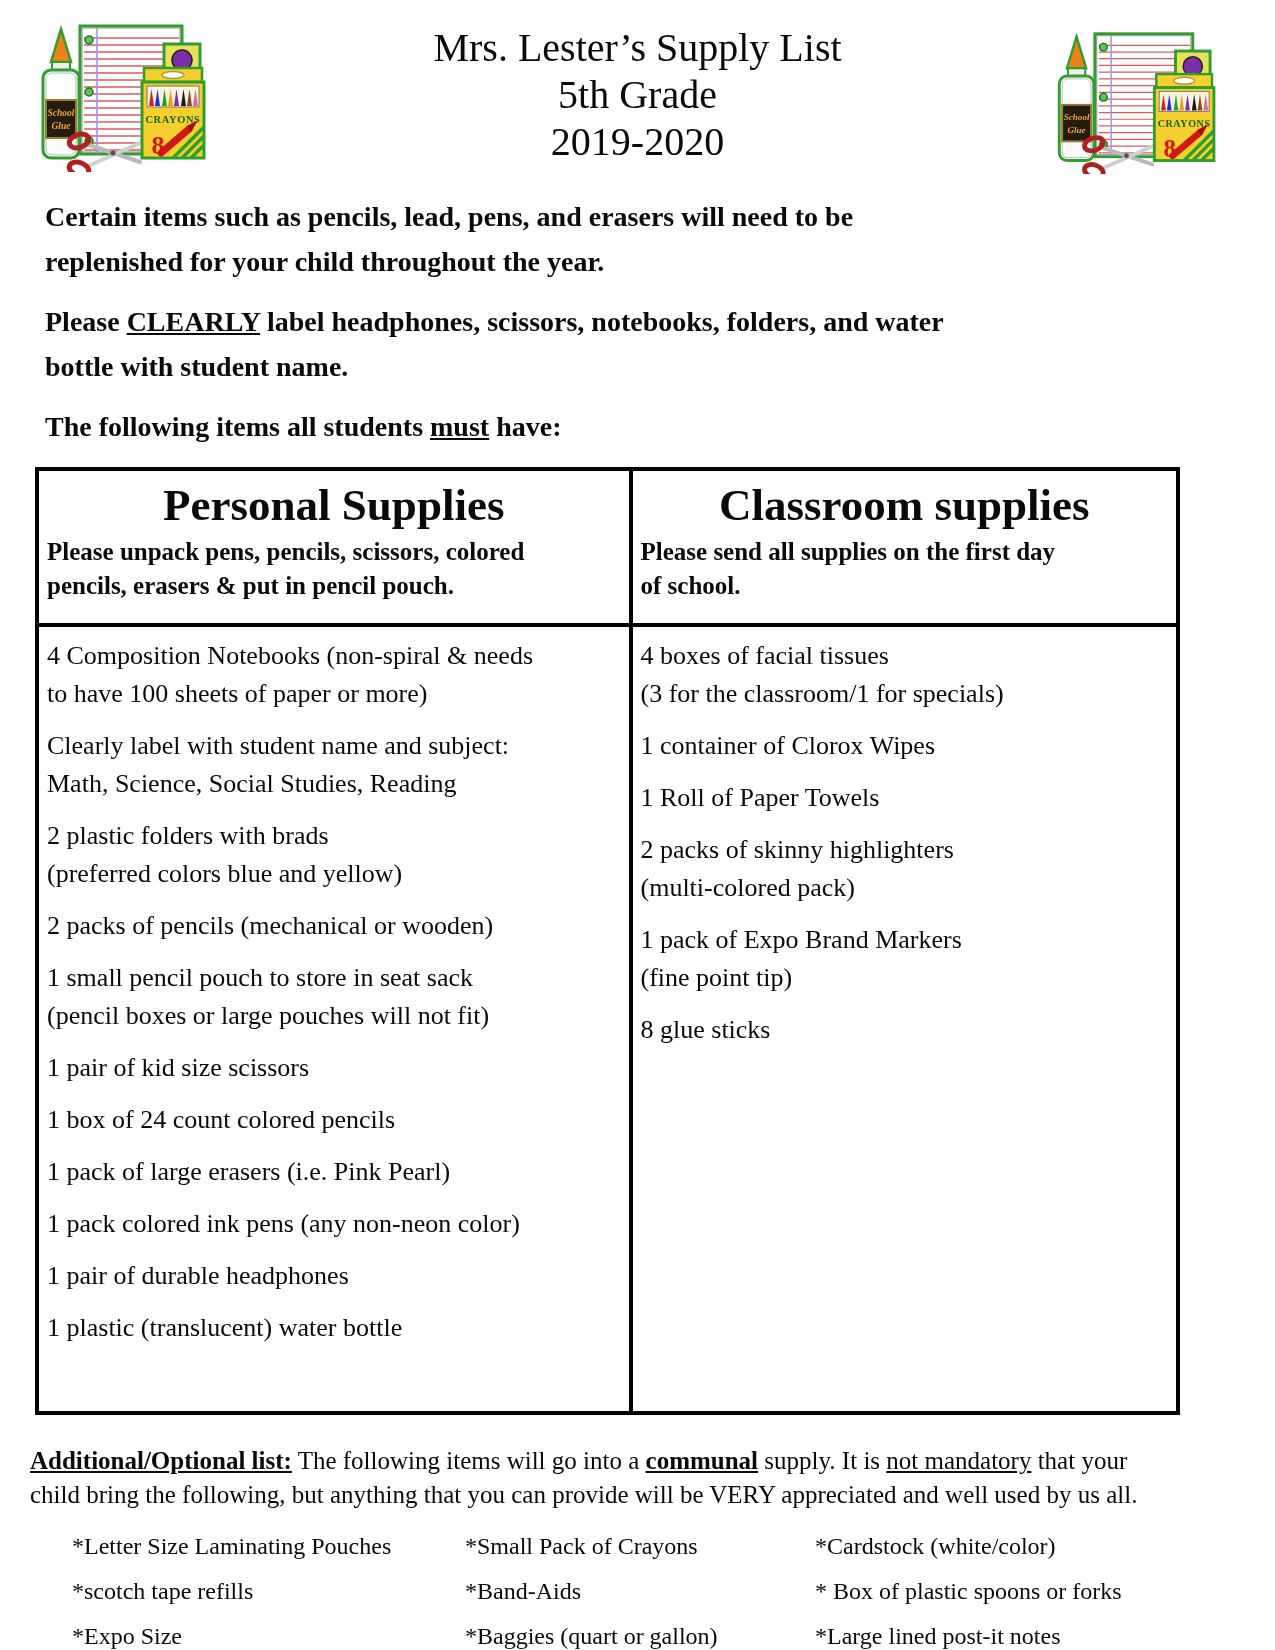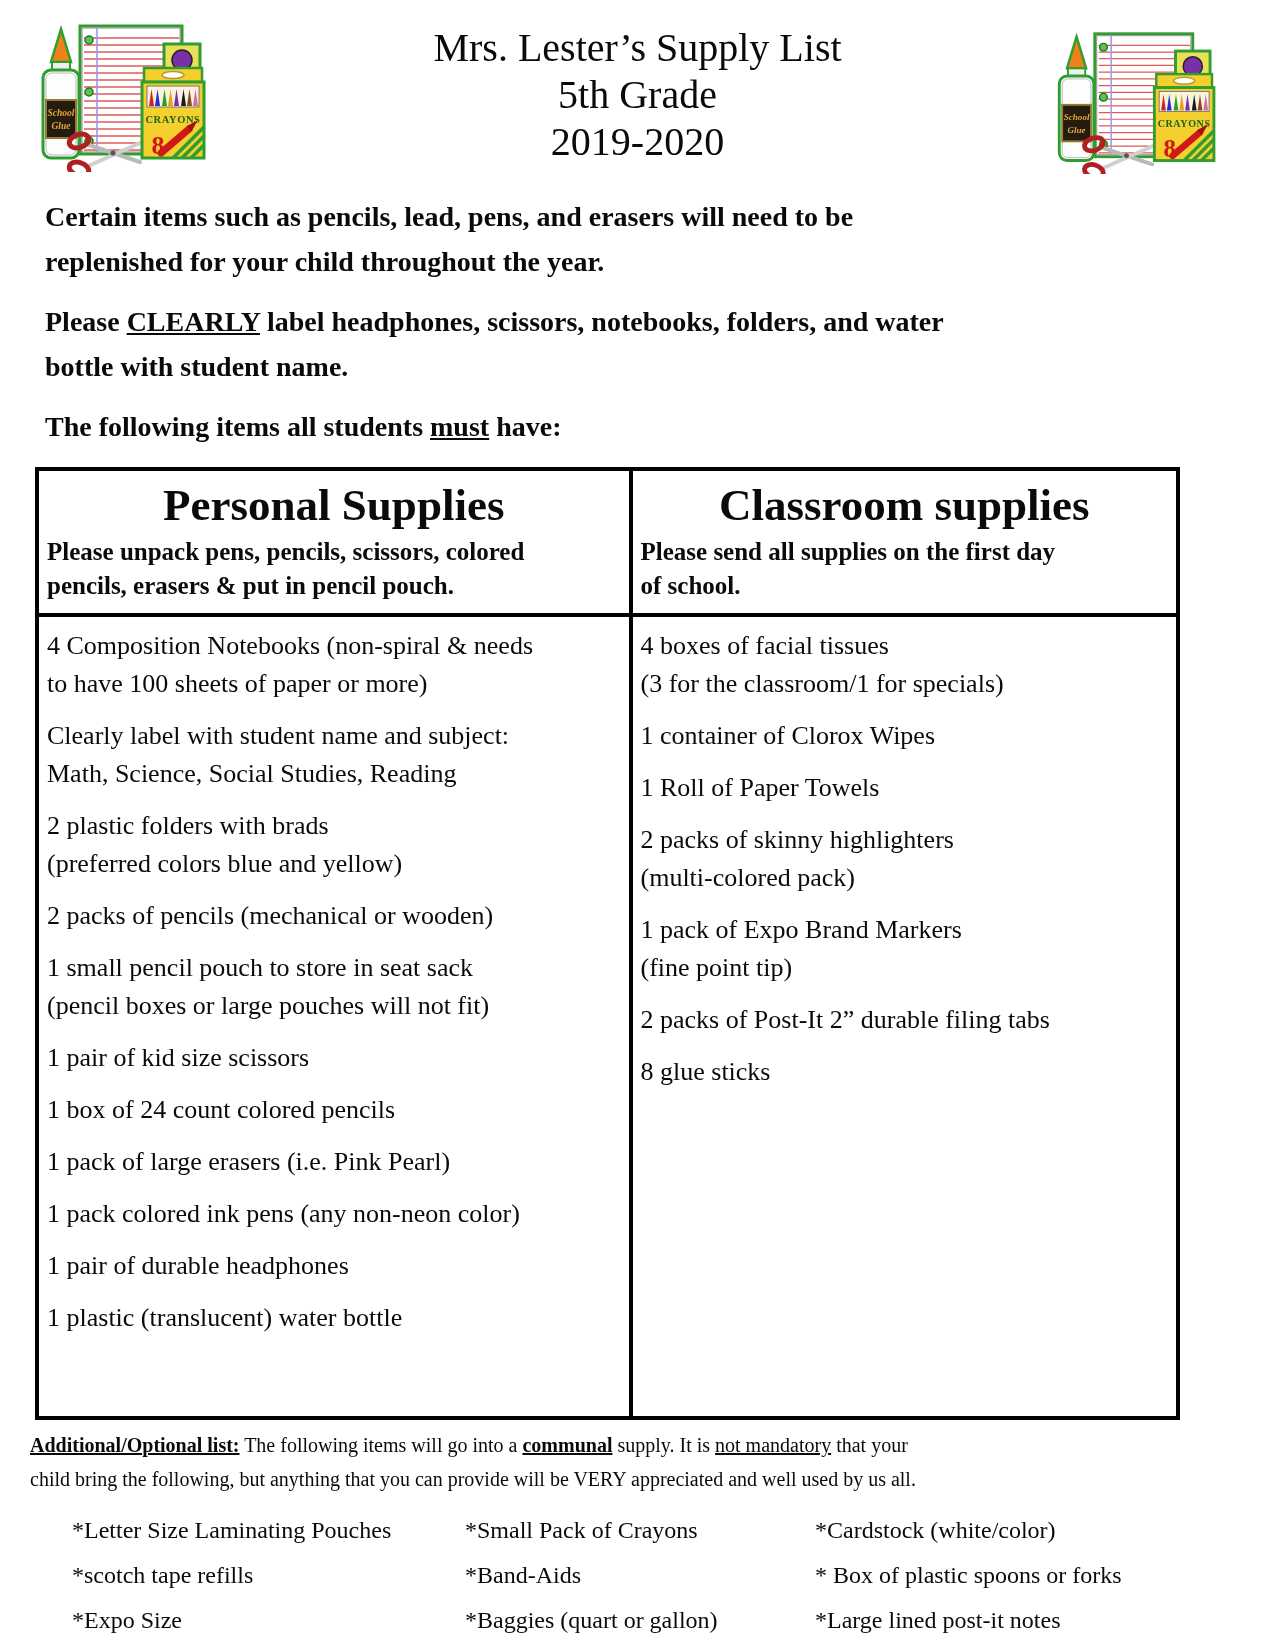--- a/index.html
+++ b/index.html
@@ -23,27 +23,27 @@
   .intro p.last { margin-bottom: 18px; }
   .ul { text-decoration: underline; }
   
   .supply-table {
     margin: 8px 95px 0 35px;
     border: 4px solid #000;
     display: grid;
     grid-template-columns: 52.2% 47.8%;
   }
   .cell-left { border-right: 4px solid #000; }
-  .cell-header { border-bottom: 4px solid #000; padding: 6px 8px 10px 8px; }
+  .cell-header { border-bottom: 4px solid #000; padding: 6px 8px 20px 8px; }
   .col-title { font-weight: bold; font-size: 45px; line-height: 56px; text-align: center; margin-bottom: 2px; }
   .col-caption { font-weight: bold; font-size: 25px; line-height: 34px; white-space: pre-line; }
-  .cell-body { padding: 10px 6px 65px 8px; font-size: 26px; }
+  .cell-body { padding: 10px 6px 50px 8px; font-size: 26px; }
   .cell-body p { line-height: 38px; margin-bottom: 14px; white-space: pre-line; }
   
-  .optional-para { margin: 8px 30px 0 30px; font-size: 20px; line-height: 34px; white-space: pre-line; }
+  .optional-para { margin: 29px 30px 0 30px; font-size: 25px; line-height: 34px; white-space: pre-line; }
   .bold-ul { font-weight: bold; text-decoration: underline; }
   .opt-grid {
     display: grid;
     grid-template-columns: 393px 350px 1fr;
     padding-left: 72px;
     margin-top: 18px;
     font-size: 24px;
   }
   .opt-grid p { line-height: 33px; margin-bottom: 12px; }
   .defs-holder { position: absolute; width: 0; height: 0; overflow: hidden; }
@@ -158,21 +158,20 @@
   </div>
   <div class="cell-body">
     <p>4 boxes of facial tissues
 (3 for the classroom/1 for specials)</p>
     <p>1 container of Clorox Wipes</p>
     <p>1 Roll of Paper Towels</p>
     <p>2 packs of skinny highlighters
 (multi-colored pack)</p>
     <p>1 pack of Expo Brand Markers
 (fine point tip)</p>
-    <p>2 packs of Post-It 2” durable filing tabs</p>
     <p>8 glue sticks</p>
   </div>
 </div>
 
 <p class="optional-para"><span class="bold-ul">Additional/Optional list:</span><span> The following items will go into a </span><span class="bold-ul">communal</span><span> supply. It is </span><span class="ul">not mandatory</span><span> that your
 child bring the following, but anything that you can provide will be VERY appreciated and well used by us all.</span></p>
 
 <div class="opt-grid">
   <div class="opt-col">
     <p>*Letter Size Laminating Pouches</p>

